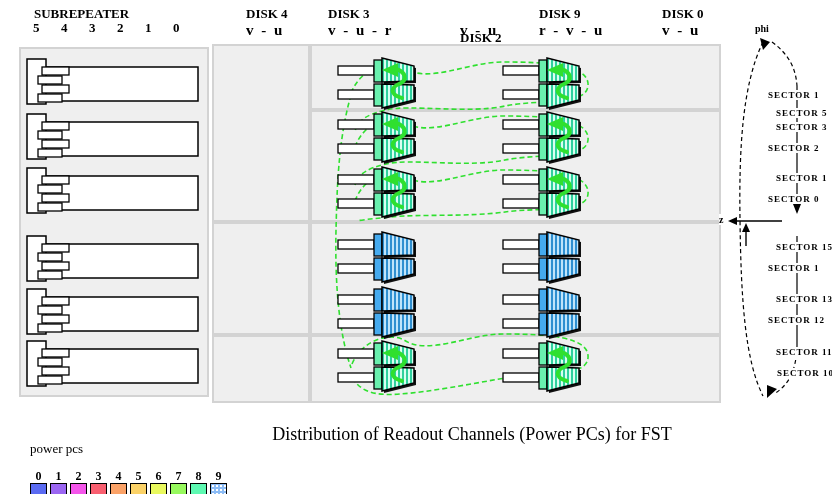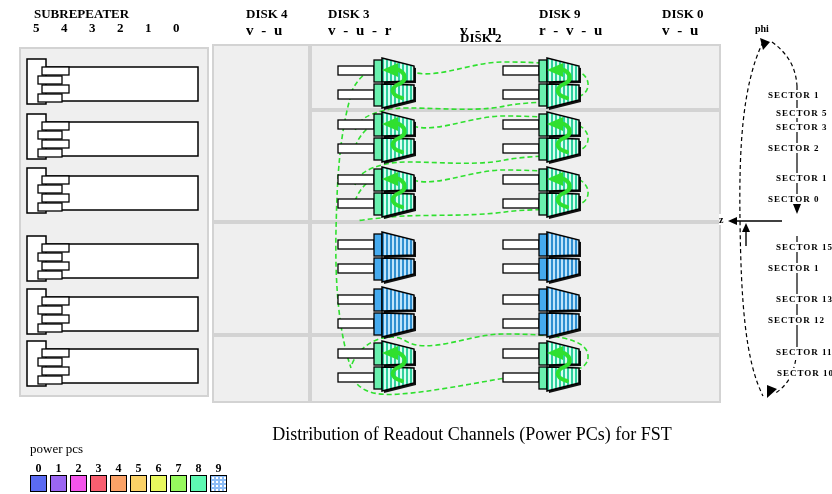--- a/index.html
+++ b/index.html
@@ -6,21 +6,21 @@
   body{width:832px;height:494px;position:relative;font-family:"Liberation Serif",serif;color:#000;overflow:hidden;}
   .abs{position:absolute;}
   .hdr{font-weight:bold;font-size:13px;white-space:nowrap;}
   .planes{font-weight:bold;font-size:15px;letter-spacing:2px;white-space:nowrap;}
   .slotnums{position:absolute;top:20px;left:33px;width:170px;display:flex;font-weight:bold;font-size:13px;}
   .slotnums span{width:28px;display:inline-block;}
   .sector{position:absolute;font-weight:bold;font-size:9px;letter-spacing:1px;background:#ffffff;padding:0 1px;white-space:nowrap;}
   .axis-lab{position:absolute;font-weight:bold;font-size:10px;background:#fff;}
   .caption{position:absolute;left:252px;top:424px;width:440px;text-align:center;font-size:18px;white-space:nowrap;}
   .legend{position:absolute;left:30px;top:441px;}
-  .lg-title{font-size:13px;margin-bottom:4px;}
+  .lg-title{font-size:13px;margin-bottom:12px;}
   .lg-row{display:flex;margin-top:1px;}
   .lg-cell{width:17px;margin-right:3px;text-align:center;}
   .lg-num{font-size:12px;font-weight:bold;height:14px;line-height:14px;}
   .lg-box{width:17px;height:17px;border:1.5px solid #000;box-sizing:border-box;}
   .lg-box.dotted{background-image:radial-gradient(#ffffff 1px, rgba(0,0,0,0) 1.2px);background-size:4px 4px;}
   svg{position:absolute;left:0;top:0;}
 </style>
 </head>
 <body>
 

